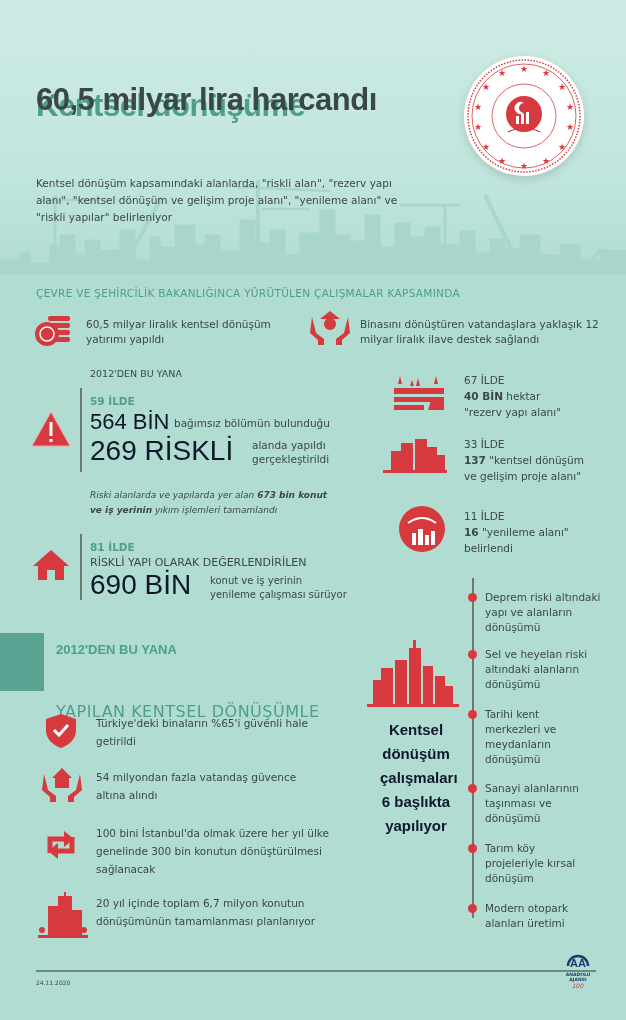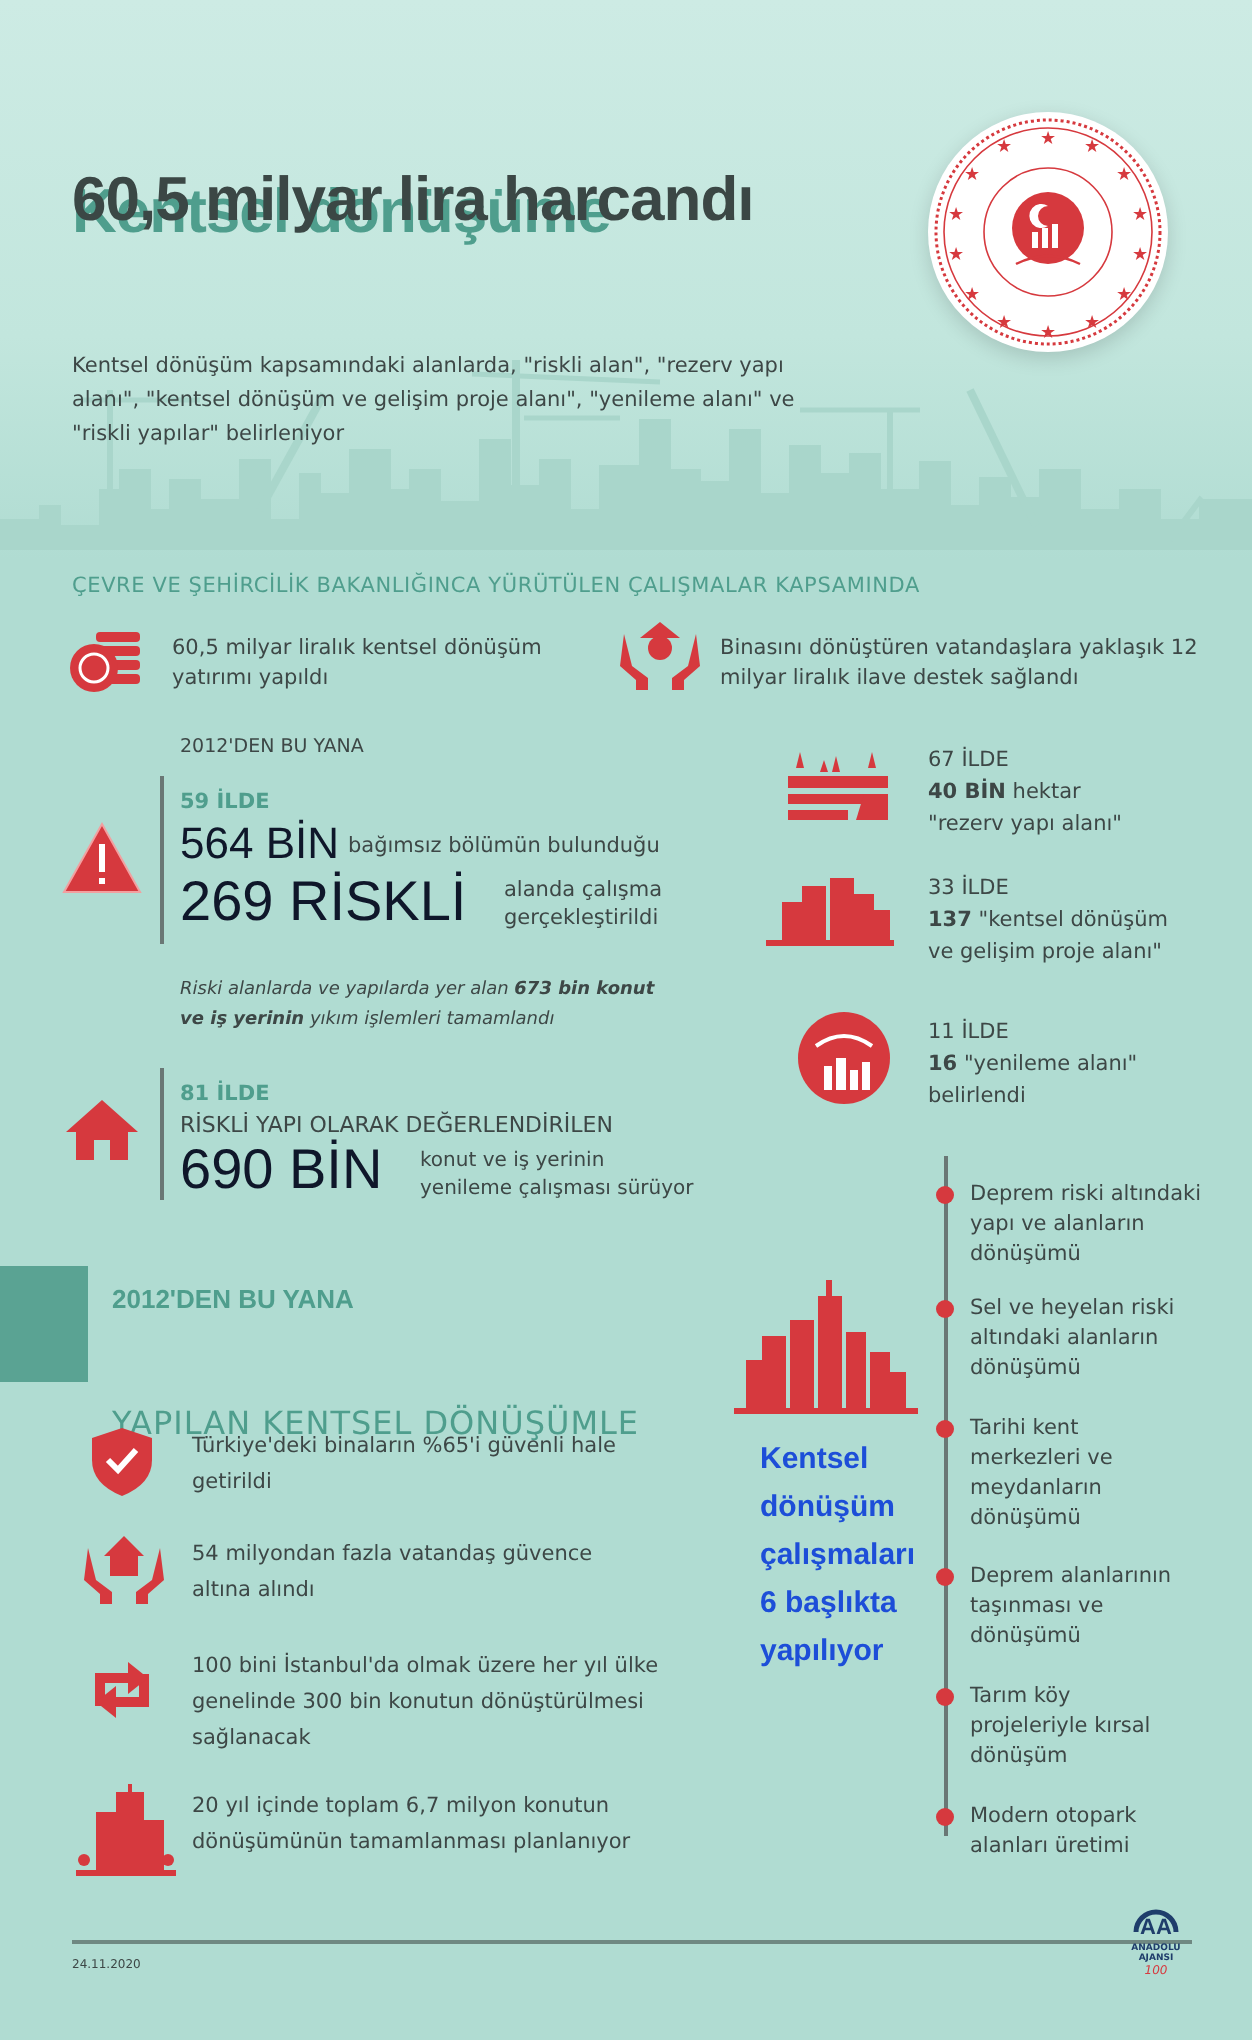--- a/index.html
+++ b/index.html
@@ -14,21 +14,21 @@
   .section-title { left: 36px; top: 287px; font-size: 10.5px; color: #4f9e8d; letter-spacing: 0.3px; }
   .teal { color: #4f9e8d; }
   .txt { font-size: 10.5px; line-height: 15px; color: #3d4746; }
   .big { font-family: "Liberation Sans", sans-serif; font-weight: 400; color: #0f172a; }
   .vline { background: #6a7775; width: 1.5px; }
   .band { left: 0; top: 633px; width: 44px; height: 58px; background: #5aa393; }
   .band-t1 { left: 56px; top: 642px; font-family: "Liberation Sans", sans-serif; font-weight: 700; font-size: 13px; color: #4f9e8d; }
   .band-t2 { left: 56px; top: 662px; font-size: 16px; color: #4f9e8d; letter-spacing: 0.5px; margin-top: 40px; }
   .dot { width: 9px; height: 9px; background: #d6393e; border-radius: 50%; }
   .tl-text { font-size: 10.5px; line-height: 15px; color: #3d4746; }
-  .six { left: 380px; top: 718px; width: 72px; text-align: left; font-family: "Liberation Sans", sans-serif; font-weight: 700; font-size: 15px; line-height: 24px; color: #1d4ed8; }
+  .six { left: 380px; top: 718px; width: 72px; text-align: center; font-family: "Liberation Sans", sans-serif; font-weight: 700; font-size: 15px; line-height: 24px; color: #0f172a; }
   .footer-line { left: 36px; top: 970px; width: 560px; height: 1.5px; background: #6f8882; }
   .date { left: 36px; top: 979px; font-size: 6px; color: #3d4746; }
 </style>
 </head>
 <body>
 
 <div class="top-bg"></div>
 
 <svg class="abs skyline" viewBox="0 0 626 100">
   <g fill="#a9d6cb" stroke="#a9d6cb">
@@ -110,21 +110,21 @@
 <div class="abs vline" style="left:80px;top:388px;height:84px"></div>
 <svg class="abs" style="left:30px;top:410px" width="42" height="38" viewBox="0 0 42 38">
   <path d="M21 2 L40 36 H2z" fill="#d6393e" stroke="#f2a0a0" stroke-width="1"></path>
     <rect x="19.5" y="12" width="3" height="14" fill="#fff"></rect>
     <rect x="19.5" y="29" width="3" height="3" fill="#fff"></rect>
 </svg>
 <div class="abs teal" style="left:90px;top:395px;font-size:10.5px;font-weight:700">59 İLDE</div>
 <div class="abs big" style="left:90px;top:409px;font-size:22px">564 BİN</div>
 <div class="abs txt" style="left:174px;top:416px">bağımsız bölümün bulunduğu</div>
 <div class="abs big" style="left:90px;top:435px;font-size:28px">269 RİSKLİ</div>
-<div class="abs txt" style="left:252px;top:438px">alanda çalışma</div>
+<div class="abs txt" style="left:252px;top:438px">alanda yapıldı</div>
 <div class="abs txt" style="left:252px;top:452px">gerçekleştirildi</div>
 <div class="abs" style="left:90px;top:488px;width:250px;font-size:9px;line-height:15px;font-style:italic;color:#3d4746">
   <span>Riski alanlarda ve yapılarda yer alan </span><b>673 bin konut ve iş yerinin</b><span> yıkım işlemleri tamamlandı</span>
 </div>
 
 <svg class="abs" style="left:392px;top:372px" width="54" height="40" viewBox="0 0 54 40">
   <g fill="#d6393e">
       <rect x="2" y="16" width="50" height="6"></rect>
       <rect x="2" y="25" width="40" height="5"></rect>
       <rect x="2" y="33" width="30" height="5"></rect>
@@ -237,21 +237,21 @@
 <div class="abs six">Kentsel dönüşüm çalışmaları 6 başlıkta yapılıyor</div>
 
 <div class="abs vline" style="left:472px;top:578px;height:340px"></div>
 <div class="abs dot" style="left:468px;top:593px"></div>
 <div class="abs tl-text" style="left:485px;top:590px;width:130px">Deprem riski altındaki yapı ve alanların dönüşümü</div>
 <div class="abs dot" style="left:468px;top:650px"></div>
 <div class="abs tl-text" style="left:485px;top:647px;width:130px">Sel ve heyelan riski altındaki alanların dönüşümü</div>
 <div class="abs dot" style="left:468px;top:710px"></div>
 <div class="abs tl-text" style="left:485px;top:707px;width:90px">Tarihi kent merkezleri ve meydanların dönüşümü</div>
 <div class="abs dot" style="left:468px;top:784px"></div>
-<div class="abs tl-text" style="left:485px;top:781px;width:110px">Deprem alanlarının taşınması ve dönüşümü</div>
+<div class="abs tl-text" style="left:485px;top:781px;width:110px">Sanayi alanlarının taşınması ve dönüşümü</div>
 <div class="abs dot" style="left:468px;top:844px"></div>
 <div class="abs tl-text" style="left:485px;top:841px;width:100px">Tarım köy projeleriyle kırsal dönüşüm</div>
 <div class="abs dot" style="left:468px;top:904px"></div>
 <div class="abs tl-text" style="left:485px;top:901px;width:110px">Modern otopark alanları üretimi</div>
 
 <div class="abs footer-line"></div>
 <div class="abs date">24.11.2020</div>
 <div class="abs" style="left:558px;top:950px;width:40px;text-align:center">
   <svg width="26" height="18" viewBox="0 0 26 18">
     <path d="M3 16 A10 10 0 0 1 23 16" stroke="#1f3d6b" stroke-width="2.5" fill="none"></path>

